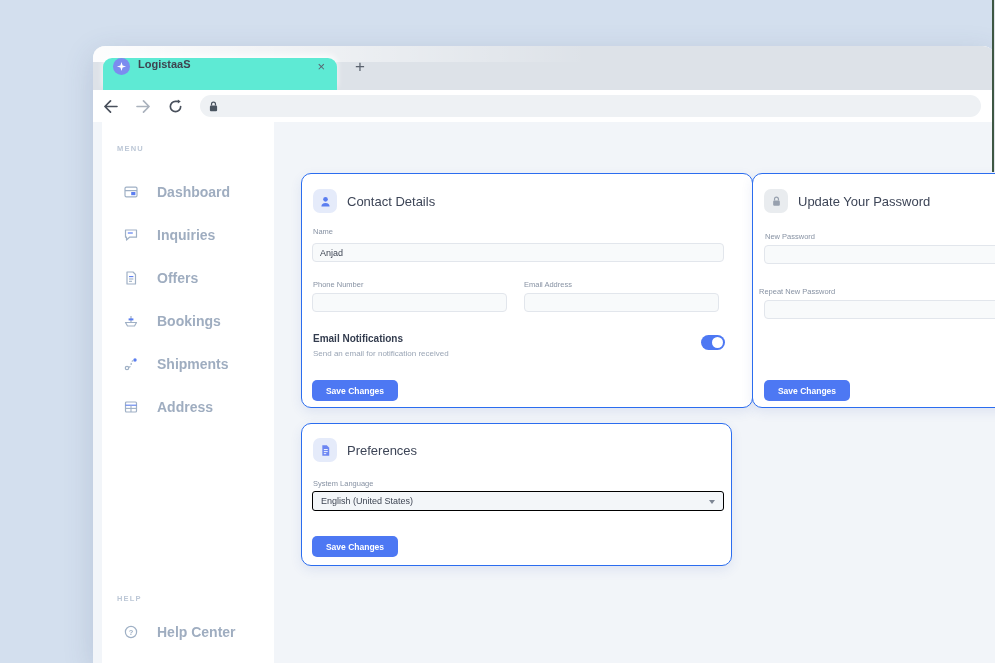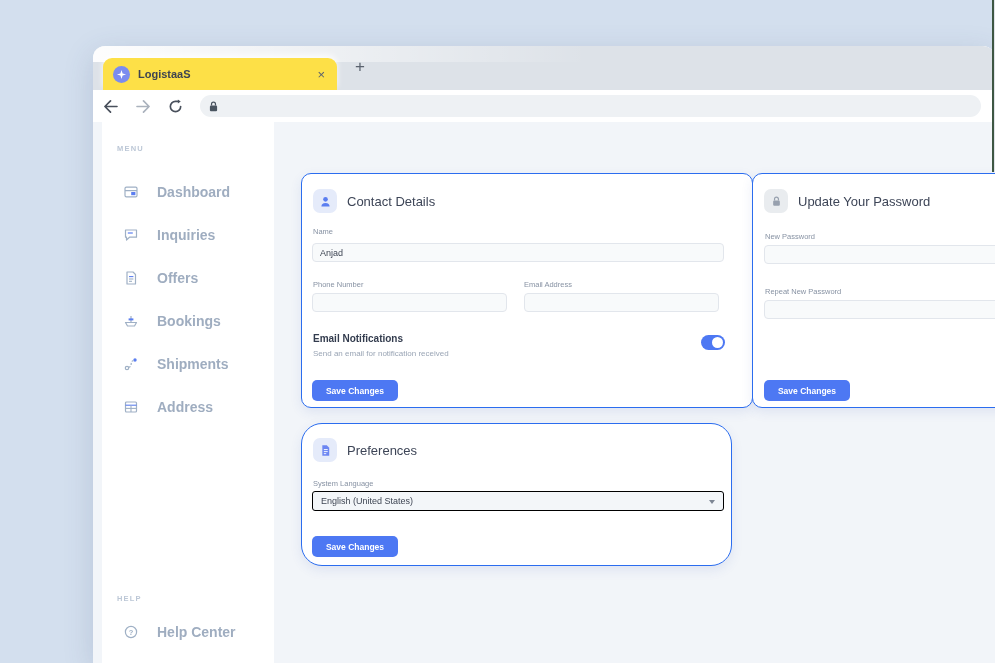--- a/index.html
+++ b/index.html
@@ -8,22 +8,22 @@
          background:#d3dfee; }
 
   
   .window { position:absolute; left:93px; top:46px; width:902px; height:617px;
             border-radius:12px 12px 0 0; background:#fff;
             box-shadow:0 8px 30px rgba(60,80,120,.18); overflow:hidden; }
 
   .tabstrip { position:relative; height:44px; background:#dde2e8; border-radius:12px 12px 0 0; }
   .tabstrip::before { content:""; position:absolute; left:0; top:0; width:55%; height:16px;
             background:linear-gradient(90deg, rgba(255,255,255,.95), rgba(255,255,255,0)); }
-  .tab { position:absolute; left:10px; top:12px; width:234px; height:32px; background:#fde047;
-         border-radius:9px 9px 0 0; display:flex; align-items:center; padding:0 10px;
+  .tab { position:absolute; left:10px; top:12px; width:234px; height:32px; background:#5eead4;
+         border-radius:9px 9px 0 0; display:flex; padding:0 10px;
          box-shadow:0 -3px 6px rgba(255,255,255,.8); }
   .favicon { width:17px; height:17px; border-radius:50%; background:#7b8cef; flex:0 0 auto;
              display:flex; align-items:center; justify-content:center; }
   .tab-title { margin-left:8px; font-size:11px; font-weight:700; color:#3e4450; flex:1 1 auto;
                white-space:nowrap; overflow:hidden; }
   .tab-close { font-size:13px; color:#5a626e; line-height:1; cursor:default; padding:2px; }
   .newtab { position:absolute; left:252px; top:6px; width:30px; height:30px; display:flex;
             align-items:center; justify-content:center; font-size:17px; color:#5a626e; }
 
   .toolbar { position:relative; height:32px; background:#fff; display:flex; align-items:center; }
@@ -41,21 +41,21 @@
   .nav-item { height:43px; display:flex; align-items:center; cursor:pointer; }
   .nav-item .ic { width:14px; height:14px; margin-left:22px; flex:0 0 auto; }
   .nav-item .lbl { margin-left:19px; font-size:14px; font-weight:700; color:#9fadc0; }
   .help-item { position:absolute; left:0; top:488px; width:100%; }
 
   
   .card { position:absolute; background:#fff; border:1.5px solid #2b6def; border-radius:10px;
           box-shadow:0 4px 12px rgba(50,80,180,.10); }
   .card-contact { left:301px; top:173px; width:452px; height:235px; }
   .card-password { left:752px; top:173px; width:440px; height:235px; }
-  .card-preferences { left:301px; top:423px; width:431px; height:143px;border-radius:21px; }
+  .card-preferences { left:301px; top:423px; width:431px; height:143px; }
 
   .card-head { position:absolute; left:11px; top:15px; display:flex; align-items:center; }
   .head-ic { width:24px; height:24px; border-radius:7px; display:flex; align-items:center;
              justify-content:center; }
   .head-ic.blue { background:#e5ebfa; } .head-ic.gray { background:#e9ecef; }
   .card-title { margin-left:10px; font-size:13px; font-weight:500; color:#3d4557; }
 
   .f-label { position:absolute; font-size:7.5px; color:#8792a3; }
   .f-input { position:absolute; height:19px; background:#f8fafb; border:1px solid #e2e6ec;
              border-radius:4px; font-family:"Liberation Sans",sans-serif; font-size:9px;
@@ -252,21 +252,21 @@
         <rect x="3.4" y="6" width="7.2" height="5.6" rx="1.2" fill="#97a0ae"></rect>
         <path d="M4.9 6 V4.4 a2.1 2.1 0 0 1 4.2 0 V6" fill="none" stroke="#97a0ae" stroke-width="1.3"></path>
       </svg>
     </span>
     <span class="card-title">Update Your Password</span>
   </div>
 
   <label class="f-label" style="left:12px; top:58px;">New Password</label>
   <input class="f-input" style="left: 11px; top: 71px; width: 415px;" type="password" value="">
 
-  <label class="f-label" style="left:12px; top:113px;">Repeat New Password</label>
+  <label class="f-label" style="left:6px; top:113px;">Repeat New Password</label>
   <input class="f-input" style="left: 11px; top: 126px; width: 415px;" type="password" value="">
 
   <button class="save-btn" style="left:11px; top:206px;">Save Changes</button>
 </div>
 
 <div class="card card-preferences">
   <div class="card-head" style="top:14px;">
     <span class="head-ic blue">
       <svg width="13" height="13" viewBox="0 0 14 14">
         <path d="M3.6 1.4 h4.8 L11 4 v8.6 H3.6 z" fill="#6c86f2"></path>

